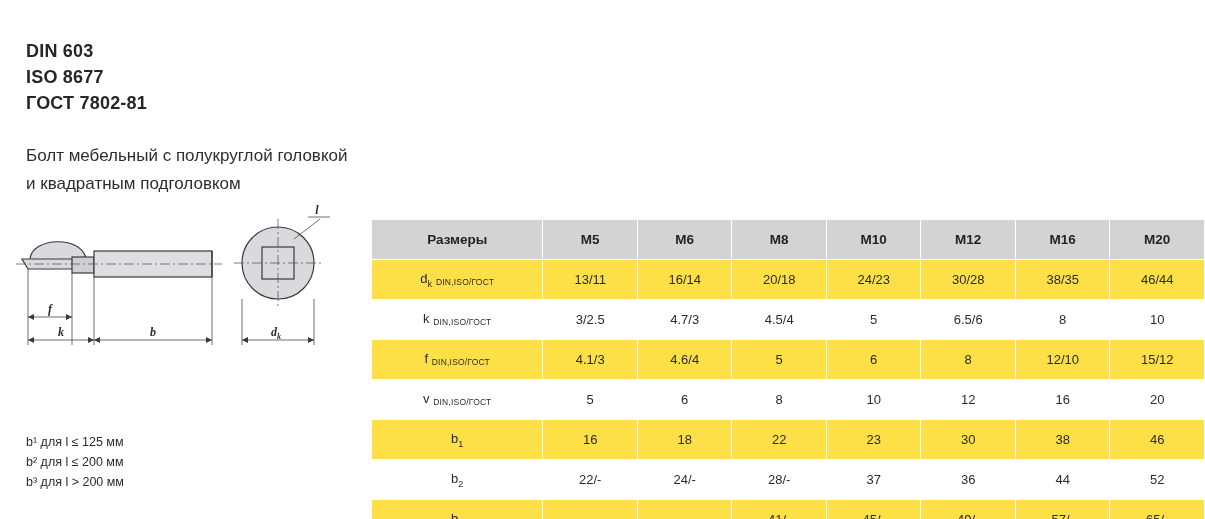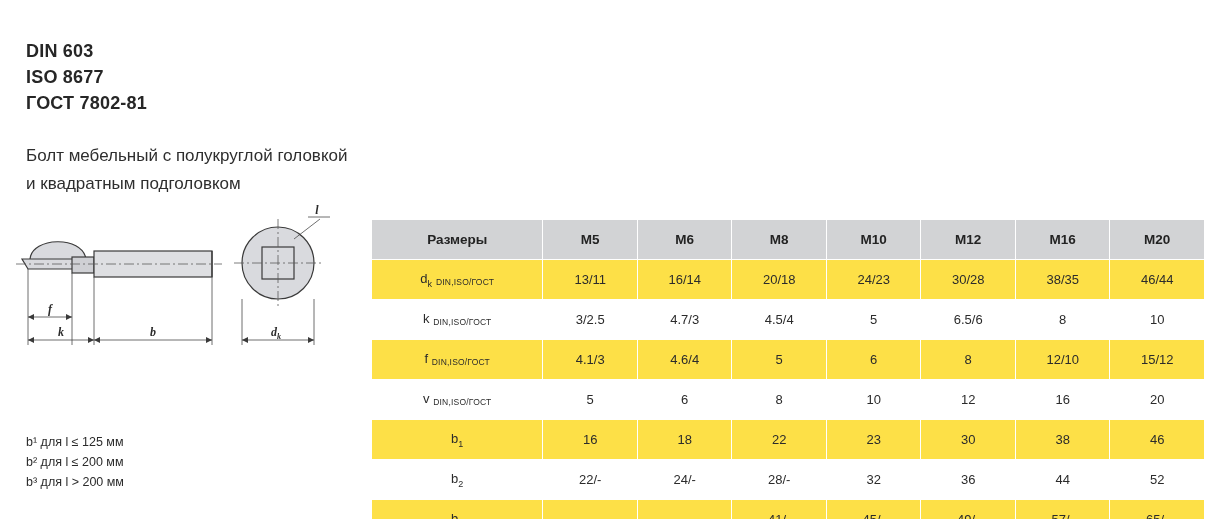--- a/index.html
+++ b/index.html
@@ -271,21 +271,21 @@
           <td class="col">30</td>
           <td class="col">38</td>
           <td class="col">46</td>
         </tr>
 
         <tr class="even">
           <td class="rowhead"><span>b</span><span class="sub">2</span></td>
           <td class="col">22/-</td>
           <td class="col">24/-</td>
           <td class="col">28/-</td>
-          <td class="col">32</td>
+          <td class="col">37</td>
           <td class="col">36</td>
           <td class="col">44</td>
           <td class="col">52</td>
         </tr>
 
         <tr class="odd">
           <td class="rowhead"><span>b</span><span class="sub">3</span></td>
           <td class="col">-</td>
           <td class="col">-</td>
           <td class="col">41/-</td>

